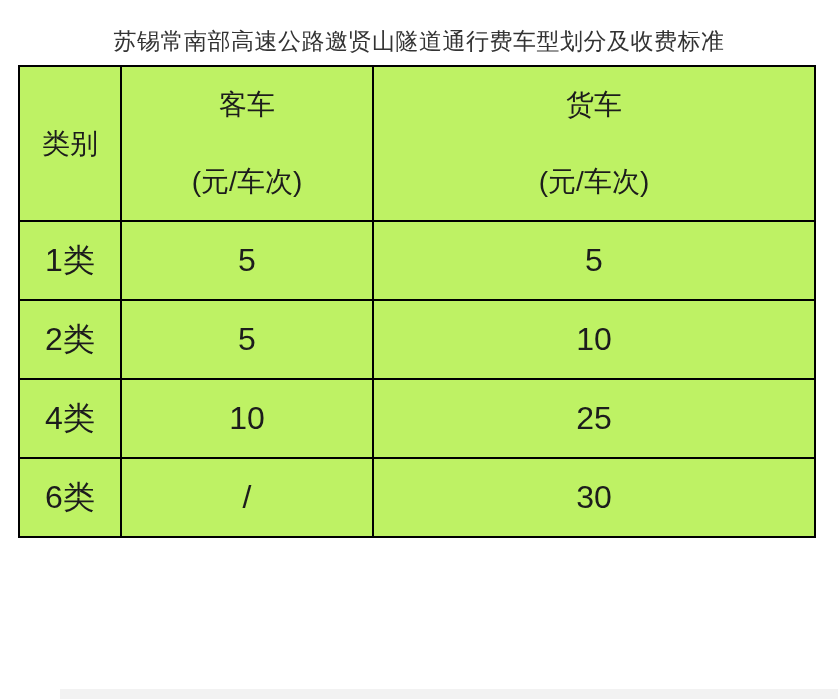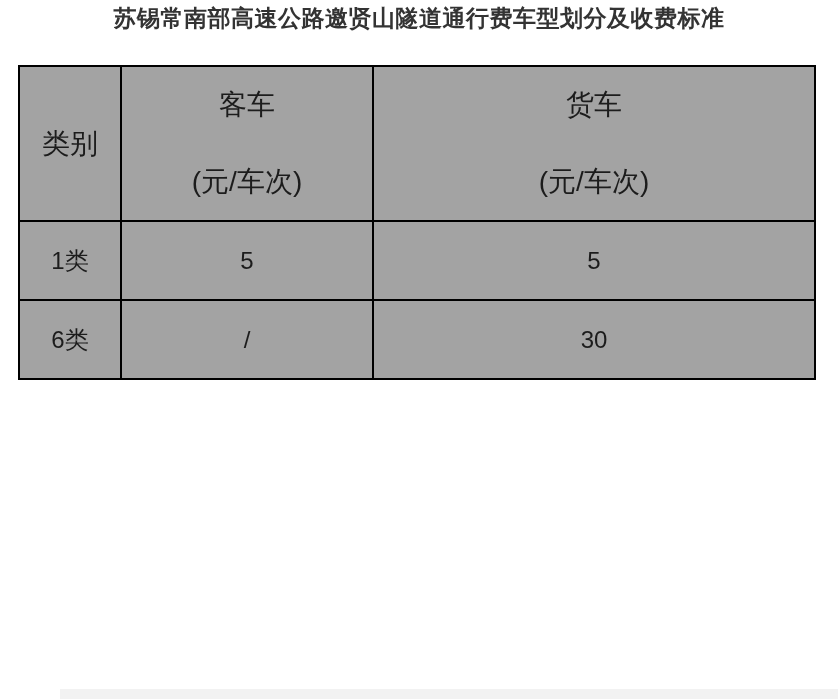--- a/index.html
+++ b/index.html
@@ -9,28 +9,28 @@
   body {
     width: 838px;
     height: 699px;
     background: #ffffff;
     font-family: "Liberation Sans", "DejaVu Sans", sans-serif;
     position: relative;
     overflow: hidden;
   }
   .title {
     position: absolute;
-    top: 4px;
+    top: 27px;
     left: 0;
     width: 838px;
     margin: 0;
     text-align: center;
     font-size: 23px;
     line-height: 28px;
-    font-weight: bold;
+    font-weight: normal;
     color: #333333;
     letter-spacing: 0.5px;
   }
   table.toll {
     position: absolute;
     left: 18px;
     top: 65px;
     width: 796px;
     border-collapse: collapse;
     table-layout: fixed;
@@ -39,40 +39,40 @@
   table.toll col.c-bus   { width: 252px; }
   table.toll col.c-truck { width: 442px; }
   table.toll th,
   table.toll td {
     border: 2px solid #000000;
     text-align: center;
     vertical-align: middle;
     color: #1c1c1c;
     font-weight: normal;
     padding: 0;
-    background: #a3a3a3;
+    background: #bef264;
   }
   table.toll thead th {
     height: 153px;
     font-size: 28px;
   }
   .hdr-stack {
     display: flex;
     flex-direction: column;
     justify-content: space-around;
     align-items: center;
     height: 153px;
   }
   .hdr-line {
     display: block;
     line-height: 1.2;
   }
   table.toll tbody td {
     height: 77px;
-    font-size: 24px;
+    font-size: 32px;
   }
   .footer-strip {
     position: absolute;
     left: 60px;
     right: 0;
     bottom: 0;
     height: 10px;
     background: #f2f2f2;
   }
 </style>
@@ -106,20 +106,30 @@
       </th>
     </tr>
   </thead>
   <tbody>
     <tr>
       <td>1类</td>
       <td>5</td>
       <td>5</td>
     </tr>
     <tr>
+      <td>2类</td>
+      <td>5</td>
+      <td>10</td>
+    </tr>
+    <tr>
+      <td>4类</td>
+      <td>10</td>
+      <td>25</td>
+    </tr>
+    <tr>
       <td>6类</td>
       <td>/</td>
       <td>30</td>
     </tr>
   </tbody>
 </table>
 
 <div class="footer-strip"></div>
 
 </body></html>

